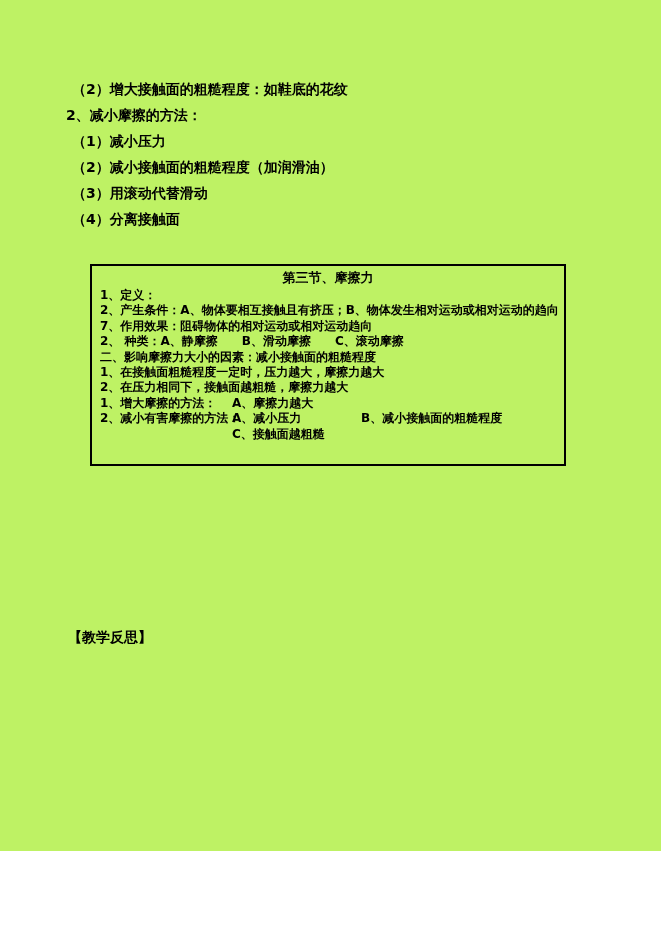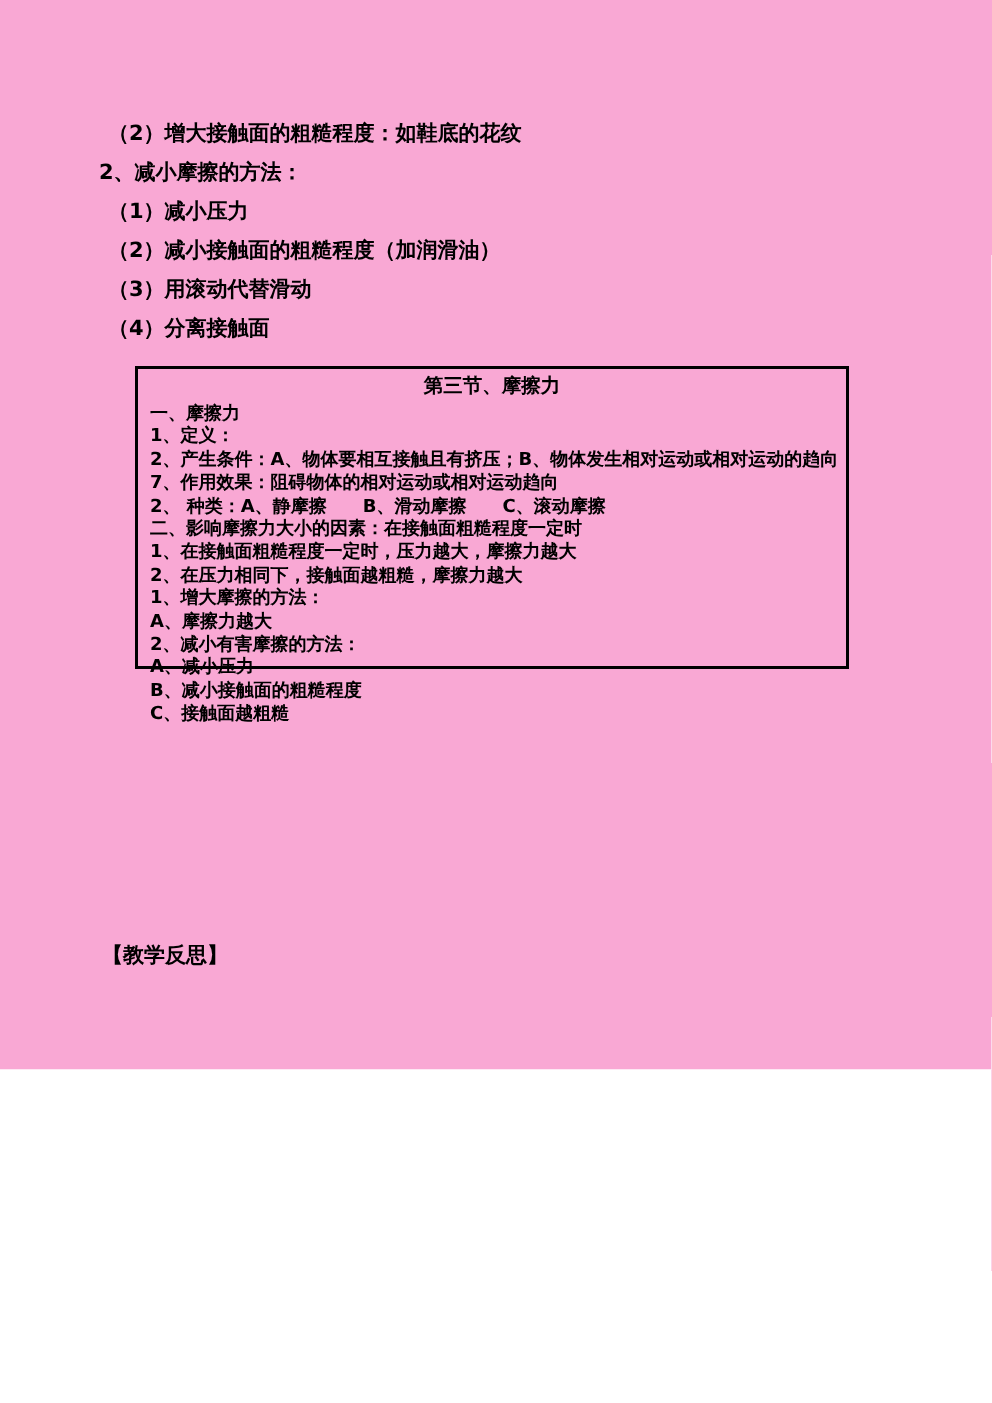--- a/index.html
+++ b/index.html
@@ -3,22 +3,22 @@
 <meta charset="utf-8">
 <style>
   html, body {
     margin: 0;
     padding: 0;
     background: #ffffff;
   }
   .page {
     position: relative;
     width: 661px;
-    height: 713px;
-    background: #f9a8d4;
+    height: 851px;
+    background: #bef264;
     font-family: "DejaVu Sans", sans-serif;
     color: #000000;
     overflow: hidden;
   }
   .top-text {
     position: absolute;
     top: 82px;
     left: 66px;
     right: 40px;
   }
@@ -33,21 +33,21 @@
     padding-left: 6px;
   }
   .section-label {
     font-size: 14px;
     font-weight: bold;
     line-height: 14px;
     white-space: pre;
   }
   .board-box {
     position: absolute;
-    top: 244px;
+    top: 264px;
     left: 90px;
     width: 476px;
     height: 202px;
     border: 2px solid #000000;
     box-sizing: border-box;
     padding: 4px 8px 0 8px;
   }
   .board-title {
     font-size: 13px;
     font-weight: bold;
@@ -61,21 +61,20 @@
     font-weight: bold;
     line-height: 15.4px;
     white-space: pre;
   }
   .method-row {
     display: flex;
     font-size: 12px;
     font-weight: bold;
     line-height: 15.4px;
     white-space: pre;
-    flex-direction: column;
   }
   .method-label { width: 132px; flex: none; }
   .method-col-a { width: 129px; flex: none; }
   .method-col-b { flex: 1; }
   .reflection {
     position: absolute;
     top: 630px;
     left: 68px;
   }
   .page-number {
@@ -97,26 +96,25 @@
     <div class="doc-line indent">（2）增大接触面的粗糙程度：如鞋底的花纹</div>
     <div class="doc-line">2、减小摩擦的方法：</div>
     <div class="doc-line indent">（1）减小压力</div>
     <div class="doc-line indent">（2）减小接触面的粗糙程度（加润滑油）</div>
     <div class="doc-line indent">（3）用滚动代替滑动</div>
     <div class="doc-line indent">（4）分离接触面</div>
   </div>
 
   <div class="board-box">
     <div class="board-title">第三节、摩擦力</div>
-    <div class="board-line">一、摩擦力</div>
     <div class="board-line">1、定义：</div>
     <div class="board-line">2、产生条件：A、物体要相互接触且有挤压；B、物体发生相对运动或相对运动的趋向</div>
     <div class="board-line">7、作用效果：阻碍物体的相对运动或相对运动趋向</div>
     <div class="board-line">2、 种类：A、静摩擦　　B、滑动摩擦　　C、滚动摩擦</div>
-    <div class="board-line">二、影响摩擦力大小的因素：在接触面粗糙程度一定时</div>
+    <div class="board-line">二、影响摩擦力大小的因素：减小接触面的粗糙程度</div>
     <div class="board-line">1、在接触面粗糙程度一定时，压力越大，摩擦力越大</div>
     <div class="board-line">2、在压力相同下，接触面越粗糙，摩擦力越大</div>
 
     <div class="method-row">
       <span class="method-label">1、增大摩擦的方法：</span>
       <span class="method-col-a">A、摩擦力越大</span>
     </div>
     <div class="method-row">
       <span class="method-label">2、减小有害摩擦的方法：</span>
       <span class="method-col-a">A、减小压力</span>

